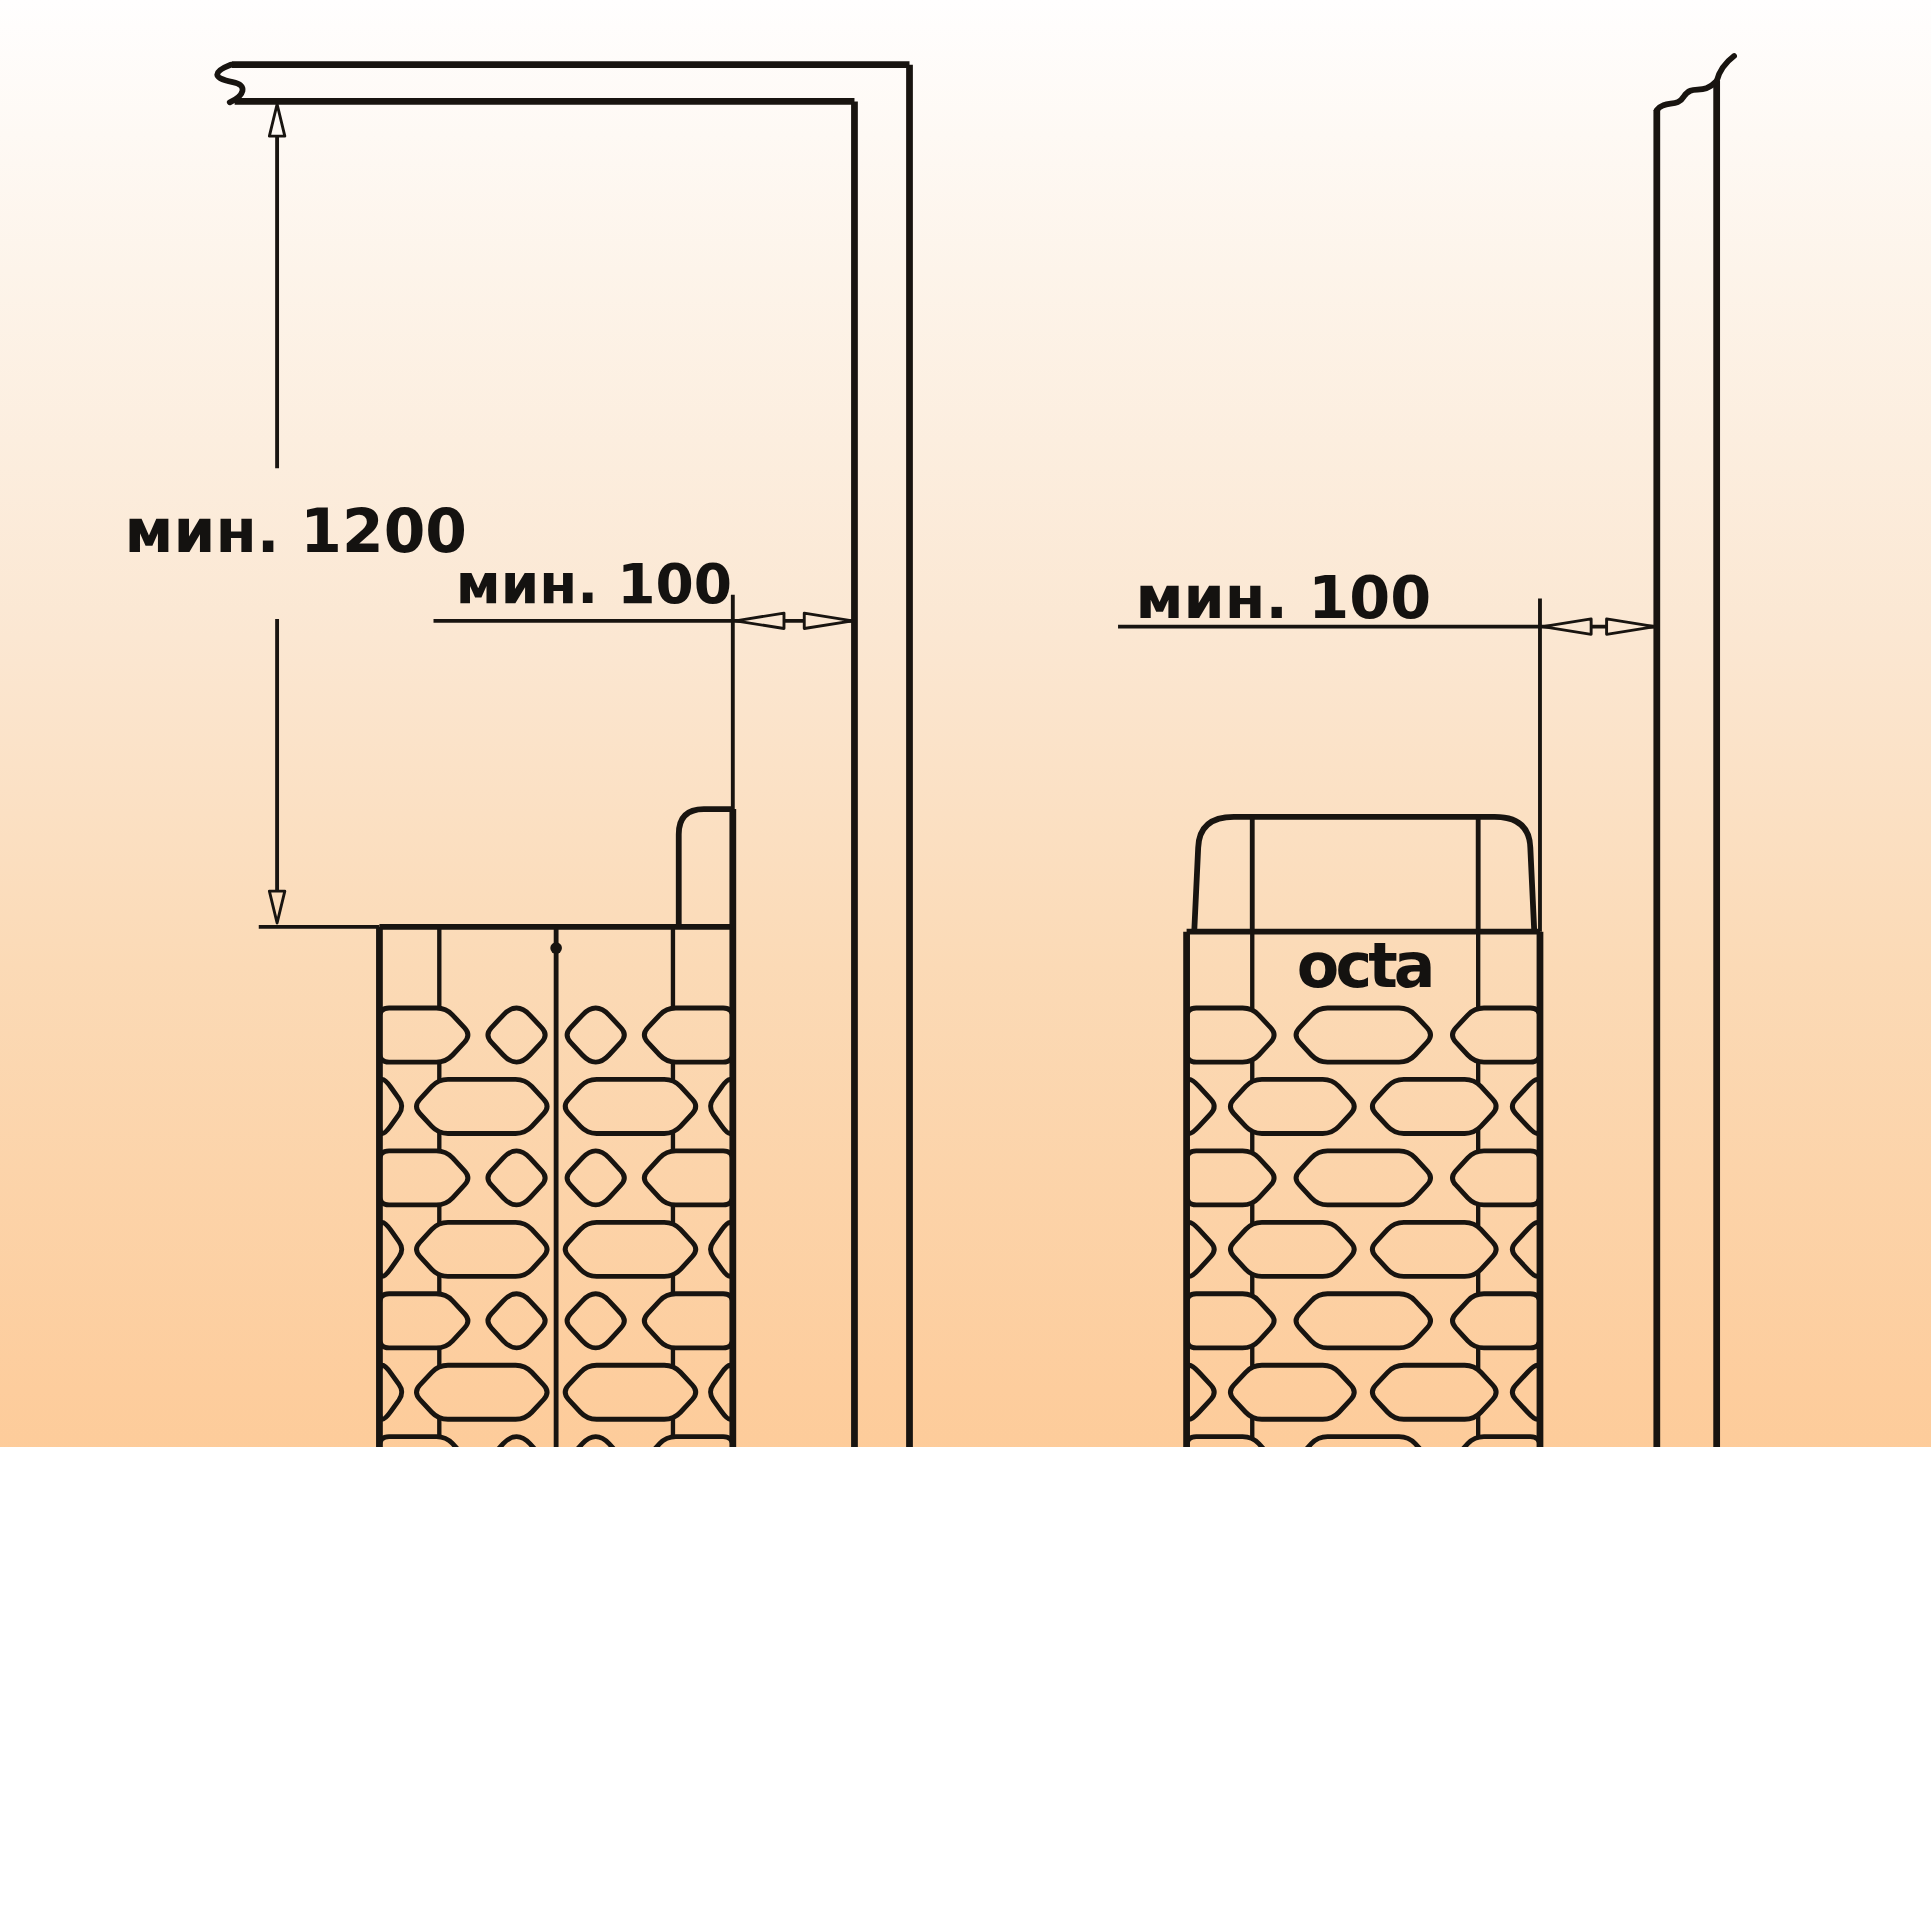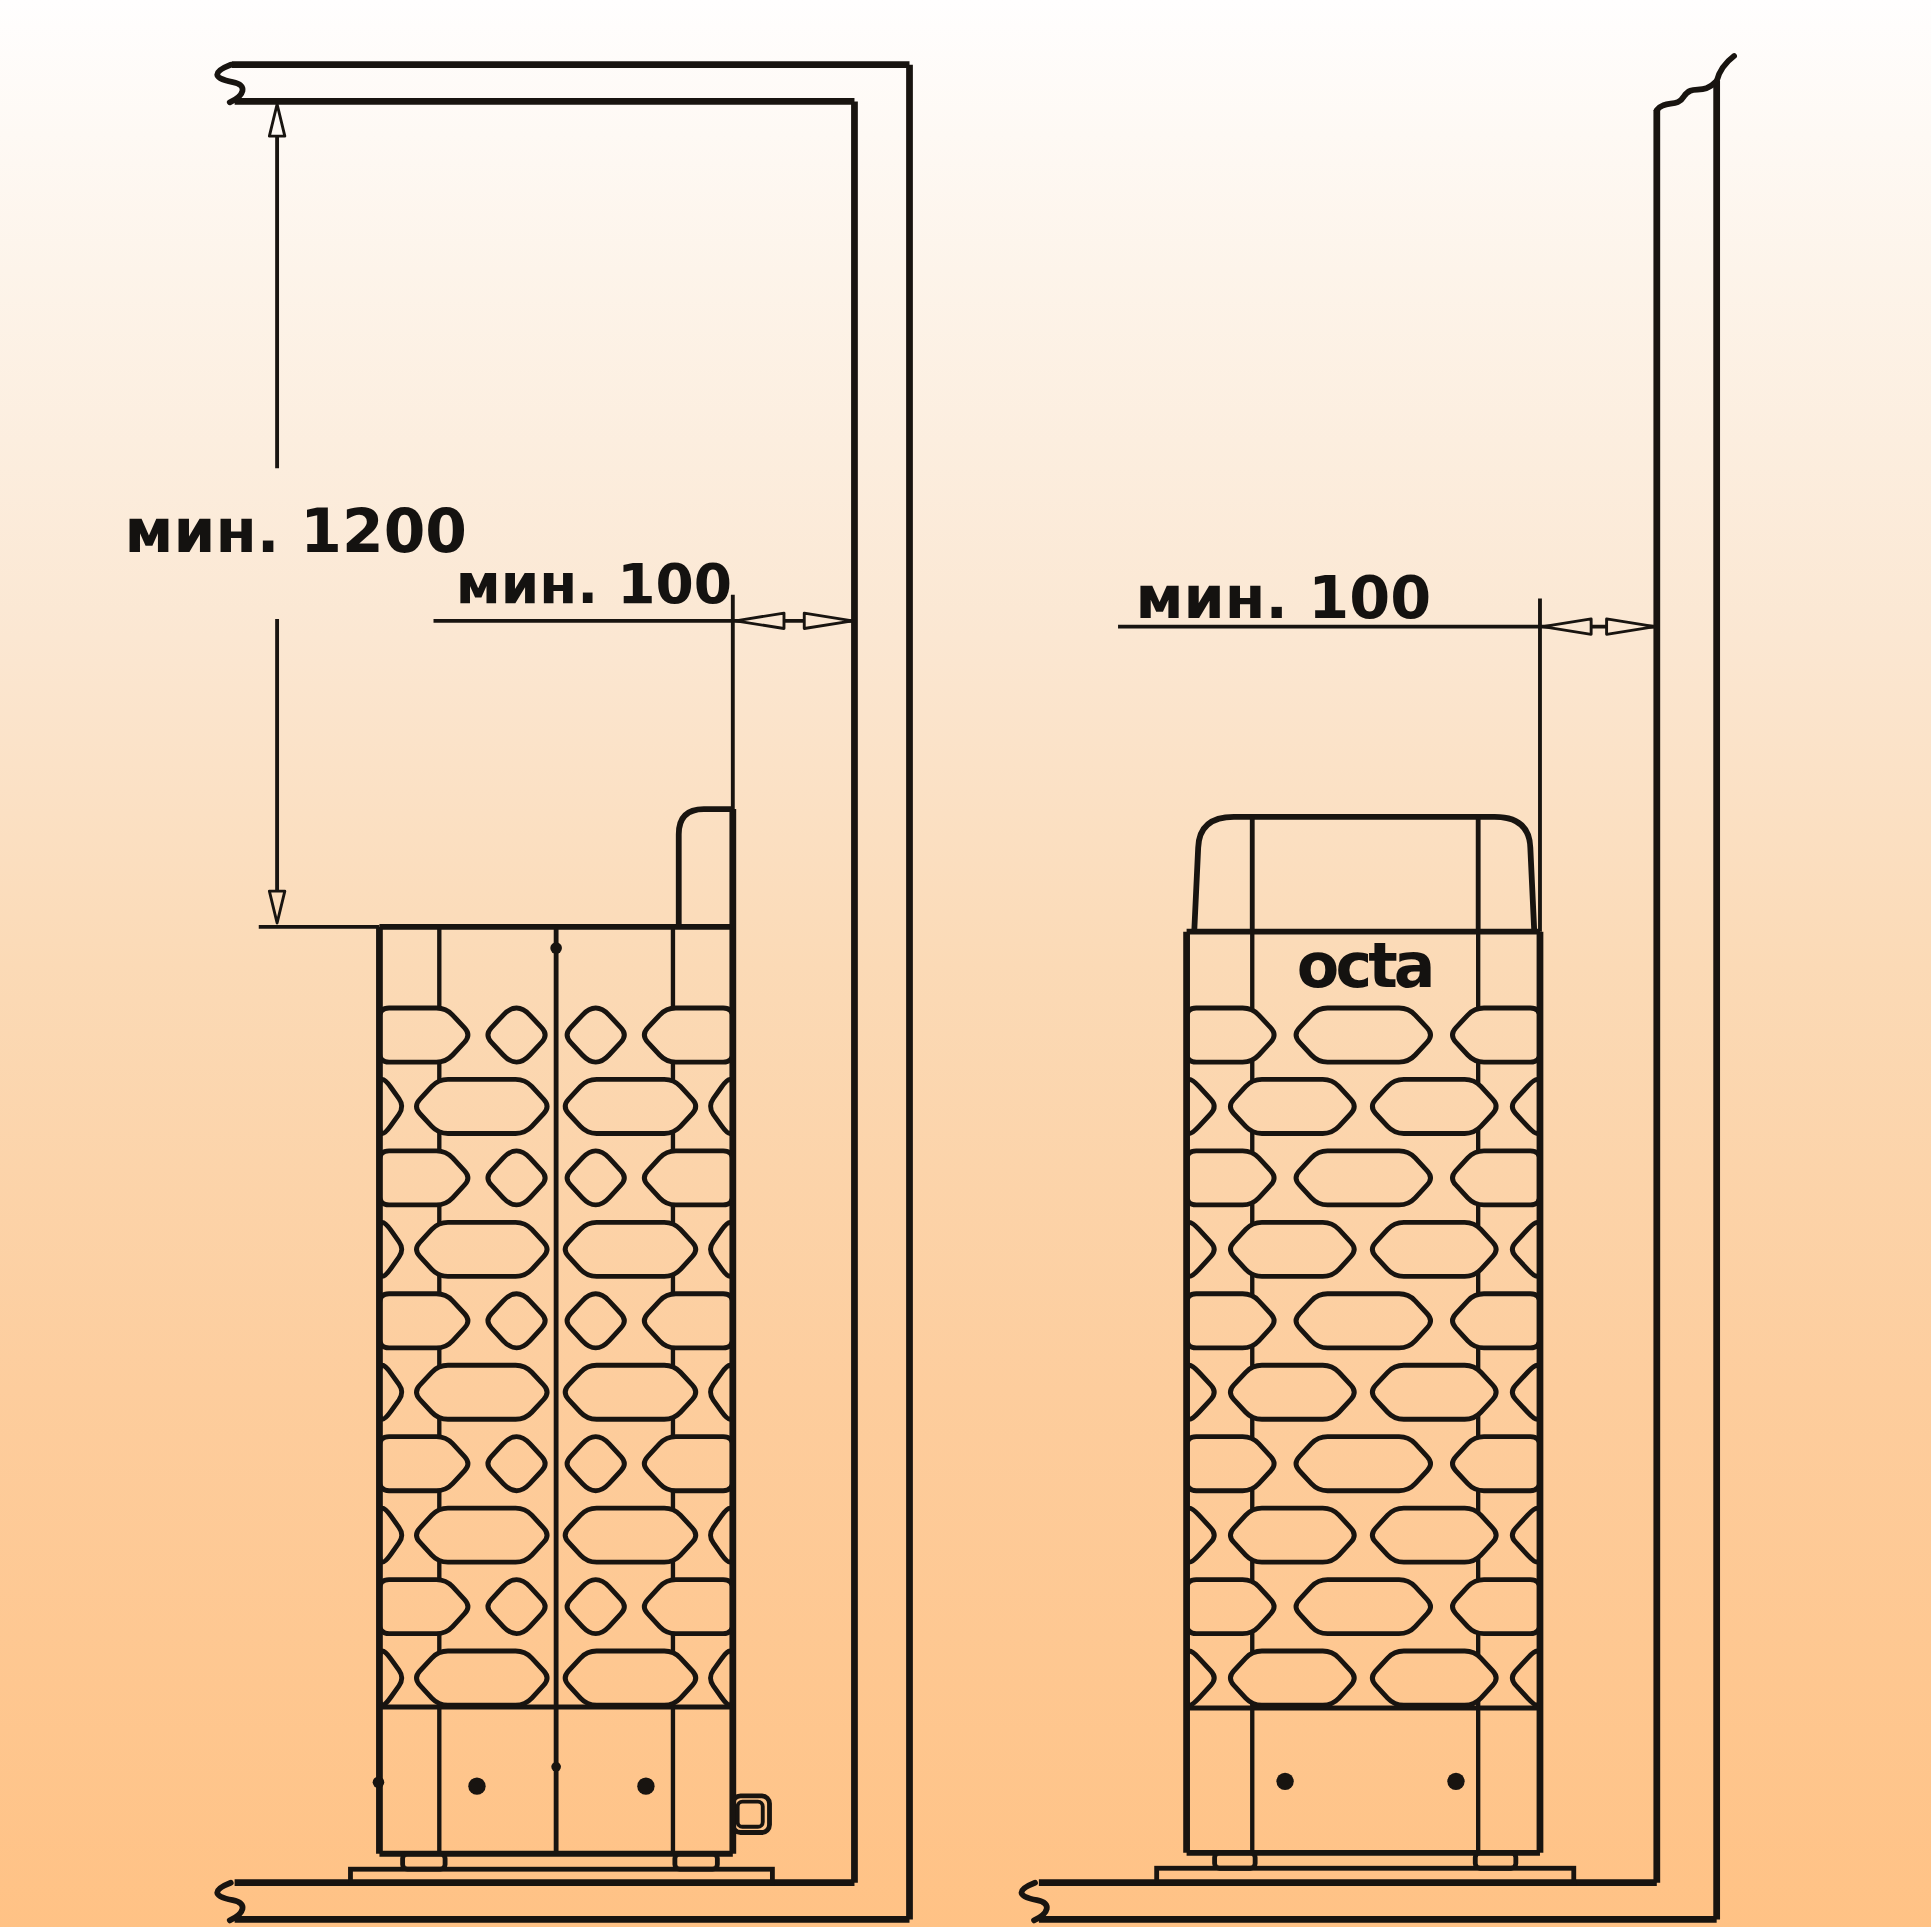--- a/index.html
+++ b/index.html
@@ -1,16 +1,16 @@
 <!DOCTYPE html>
 <html><head>
 <meta charset="utf-8">
 <style>
   html,body{margin:0;padding:0;background:#fff;}
-  .stage{position:relative;width:1931px;height:1927px;overflow:hidden;}
+  .stage{position:relative;width:1931px;height:1447px;overflow:hidden;}
   svg{display:block;width:1931px;height:1931px;}
   .ln{stroke:#181410;fill:none;stroke-linecap:butt;}
   .rc{stroke-linecap:round;}
   .w7{stroke-width:7px;}
   .w6{stroke-width:6px;}
   .w5{stroke-width:5px;}
   .w45{stroke-width:4.5px;}
   .w4{stroke-width:4px;}
   .stone{stroke:#181410;stroke-width:5px;stroke-linejoin:round;}
   .arrow{stroke:#181410;stroke-width:3px;stroke-linejoin:round;}

